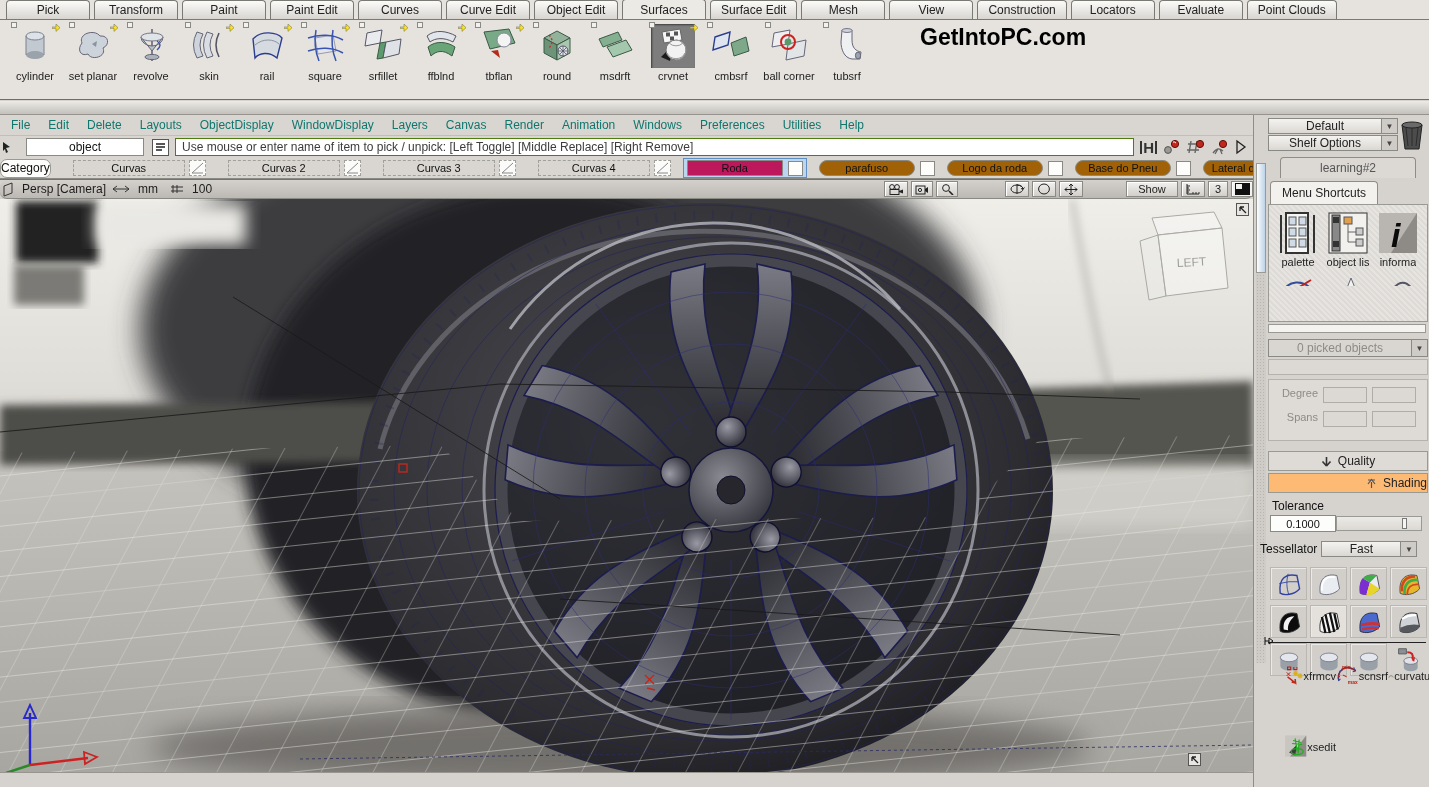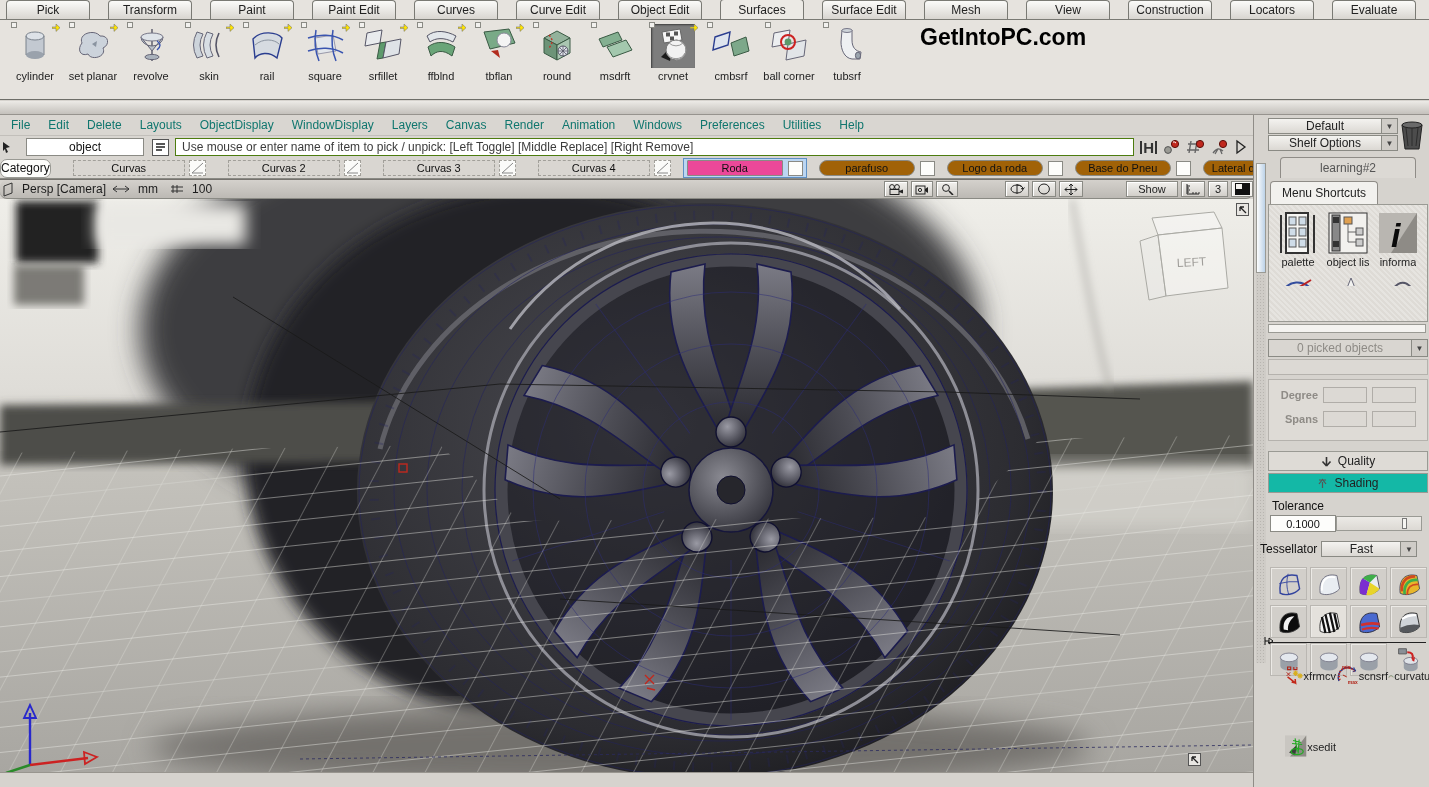--- a/index.html
+++ b/index.html
@@ -4,21 +4,21 @@
 <style>
   html,body{margin:0;padding:0;background:#888;}
   *{box-sizing:border-box;font-family:"Liberation Sans",sans-serif;}
   #screen{position:relative;width:1429px;height:787px;background:#d6d3ce;overflow:hidden;
           font-size:12px;color:#111;}
   
   #shelfwin{position:absolute;left:0;top:0;width:1429px;height:100px;background:#e6e3de;
             border-bottom:1px solid #6e6e68;}
   #tabrow{position:absolute;left:0;top:0;width:100%;height:20px;border-bottom:1px solid #7a7a74;
           display:flex;align-items:flex-end;padding-left:6px;}
-  .tab{height:19px;min-width:84px;padding:0 10px;margin-right:18px;display:flex;align-items:center;
+  .tab{height:19px;min-width:84px;padding:0 10px;margin-right:4px;display:flex;align-items:center;
        justify-content:center;background:linear-gradient(#fbfbf9,#d8d5d0);
        border:1px solid #7a7a74;border-bottom:none;border-radius:4px 4px 0 0;
        font-size:12px;color:#222;white-space:nowrap;}
   .tab.active{background:#eceae5;height:20px;position:relative;z-index:2;}
   #toolrow{position:absolute;left:10px;top:24px;display:flex;gap:8px;}
   .tool{width:50px;display:flex;flex-direction:column;align-items:center;position:relative;}
   .tool .tile{width:44px;height:44px;background:transparent;display:flex;align-items:center;
               justify-content:center;position:relative;}
   .tool .tile.pressed{background:#7d7d7d;box-shadow:inset 1px 1px 2px #3c3c3c;}
   .tool .sq{position:absolute;left:-2px;top:-2px;width:6px;height:6px;border:1px solid #8a8a84;background:#f2f1ee;}
@@ -51,21 +51,21 @@
           display:flex;align-items:center;justify-content:center;font-size:12px;}
   .clayer{display:flex;align-items:center;margin-left:22px;}
   .clayer .cpill{width:112px;height:16px;border:1px dashed #a2a09a;display:flex;align-items:center;
                  justify-content:center;font-size:11px;background:transparent;}
   .clayer .cbox{width:17px;height:16px;border:1px dashed #a2a09a;margin-left:4px;background:#fbfbf9;}
   .olayer{display:flex;align-items:center;margin-left:12px;}
   .olayer .opill{width:96px;height:16px;background:#a16207;border:1px solid #8a8a84;border-radius:8px;
                  display:flex;align-items:center;justify-content:center;font-size:11px;}
   .olayer .ocheck{width:15px;height:15px;border:1px solid #8a8a84;background:#fdfdfb;margin-left:5px;}
   .olayer.selected{background:#bcd6f2;border:1px solid #5e8fc4;padding:1px 3px;}
-  .olayer.selected .opill{background:#ec4899;border-radius:1px;}
+  .olayer.selected .opill{background:#be185d;border-radius:1px;}
   #layernav{width:38px;height:17px;margin-left:10px;background:#f4f2ee;border:1px solid #8a8a84;
             display:flex;align-items:center;justify-content:center;gap:3px;font-size:11px;color:#222;}
   
   #viewport{position:absolute;left:0;top:64px;width:1253px;height:593px;border-top:1px solid #76736e;}
   #vtitle{position:absolute;left:0;top:0;width:100%;height:19px;
           background:linear-gradient(#d4d1cc,#bcb9b4);border-bottom:1px solid #8a8a84;
           display:flex;align-items:center;font-size:12px;color:#1c1c1c;border-radius:7px;}
   #vtitle .vtxt{margin-left:8px;white-space:nowrap;}
   .vbtn{height:16px;border:1px solid #8a8a84;background:linear-gradient(#f2f1ee,#d2cfca);
         display:flex;align-items:center;justify-content:center;margin-left:3px;
@@ -90,21 +90,21 @@
   .sbtab{position:absolute;height:21px;background:#dcd9d4;border:1px solid #8f8c87;border-bottom:none;
          border-radius:4px 4px 0 0;display:flex;align-items:center;justify-content:center;
          color:#555;font-size:12px;}
   #shortpanel{position:absolute;left:14px;top:89px;width:160px;height:118px;background:#dedbd6;
               border:1px solid #9a9a94;
               background-image:repeating-linear-gradient(45deg,rgba(255,255,255,.25) 0 2px,transparent 2px 4px);}
   .scut{display:flex;flex-direction:column;align-items:center;width:50px;}
   .scut .slabel{font-size:11px;color:#222;margin-top:1px;white-space:nowrap;overflow:hidden;max-width:50px;}
   #sb-hscroll{position:absolute;left:14px;top:209px;width:158px;height:9px;background:#f4f3f0;
               border:1px solid #9a9a94;}
-  .fieldrow{position:absolute;display:flex;align-items:center;font-weight:bold;}
+  .fieldrow{position:absolute;display:flex;}
   .dimfield{width:44px;height:16px;border:1px solid #b0ada8;background:#dcd9d4;margin-left:5px;}
   .hdr{position:absolute;left:14px;width:160px;height:20px;background:#dedbd6;border:1px solid #9a9a94;
        display:flex;align-items:center;justify-content:center;gap:6px;font-size:12px;color:#222;}
   .inputbox{height:17px;background:#fdfdfb;border:1px solid #8a8a84;display:flex;align-items:center;
             justify-content:center;font-size:11px;}
   #slider{position:relative;width:86px;height:15px;background:linear-gradient(#eceae6,#dcd9d4);
           border:1px solid #9a9a94;}
   #sliderthumb{position:absolute;right:14px;top:1px;width:5px;height:11px;background:#f6f5f2;
                border:1px solid #777;}
   .icongrid{position:absolute;left:16px;display:flex;gap:3px;}
@@ -828,21 +828,21 @@
       <span class="dimfield"></span>
       <span class="dimfield"></span>
     </div>
 
     <div class="hdr" style="top:336px">
       <svg width="11" height="11">
         <path d="M5.5,10 L5.5,1 M5.5,10 L1.5,5.5 M5.5,10 L9.5,5.5" stroke="#333" stroke-width="1.6" fill="none"></path>
         </svg>
       <span>Quality</span>
     </div>
-    <div class="hdr" style="top:358px;background:#14b8a6;justify-content:center;padding-left:0">
+    <div class="hdr" style="top:358px;background:#fdba74;justify-content:flex-end;padding-left:0">
       <svg width="11" height="11">
         <path d="M5.5,10 V4 M2,6 L5.5,1.5 L9,6 M2,2 h7" stroke="#555" stroke-width="1.2" fill="none"></path>
         </svg>
       <span>Shading</span>
     </div>
 
     <span style="position:absolute;left:18px;top:384px;font-size:12px">Tolerance</span>
     <div style="position:absolute;left:16px;top:400px;display:flex;align-items:center;">
       <div class="inputbox" style="width:66px">0.1000</div>
       <div id="slider">

